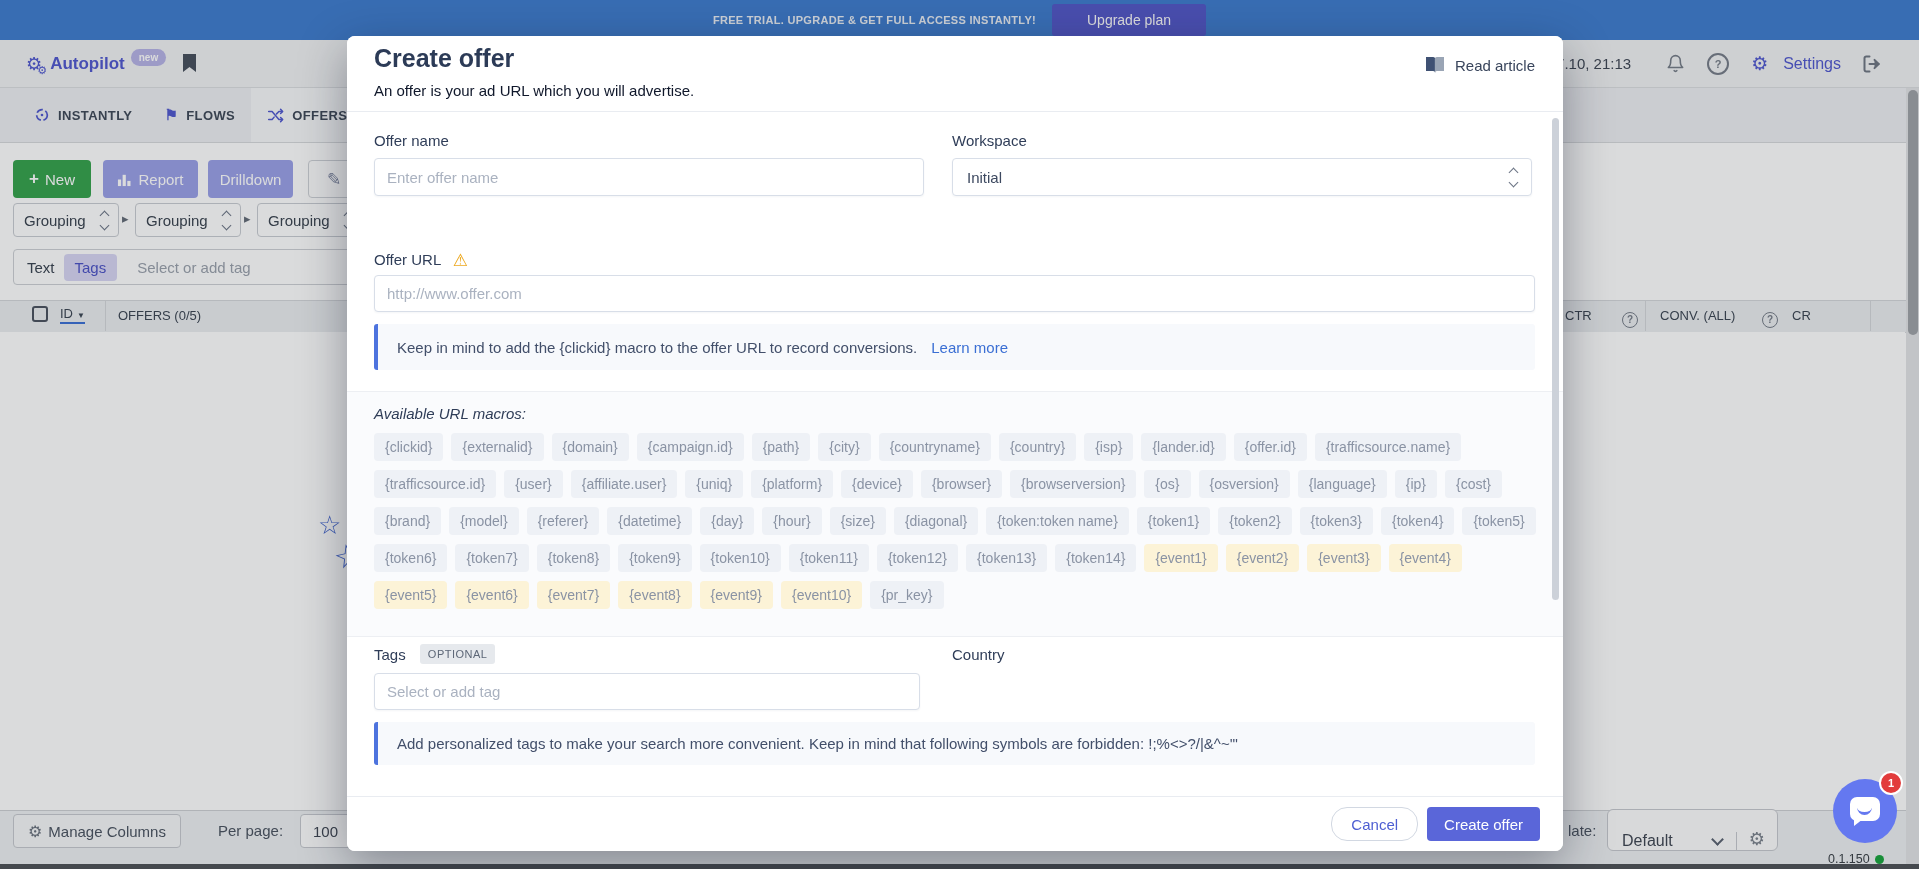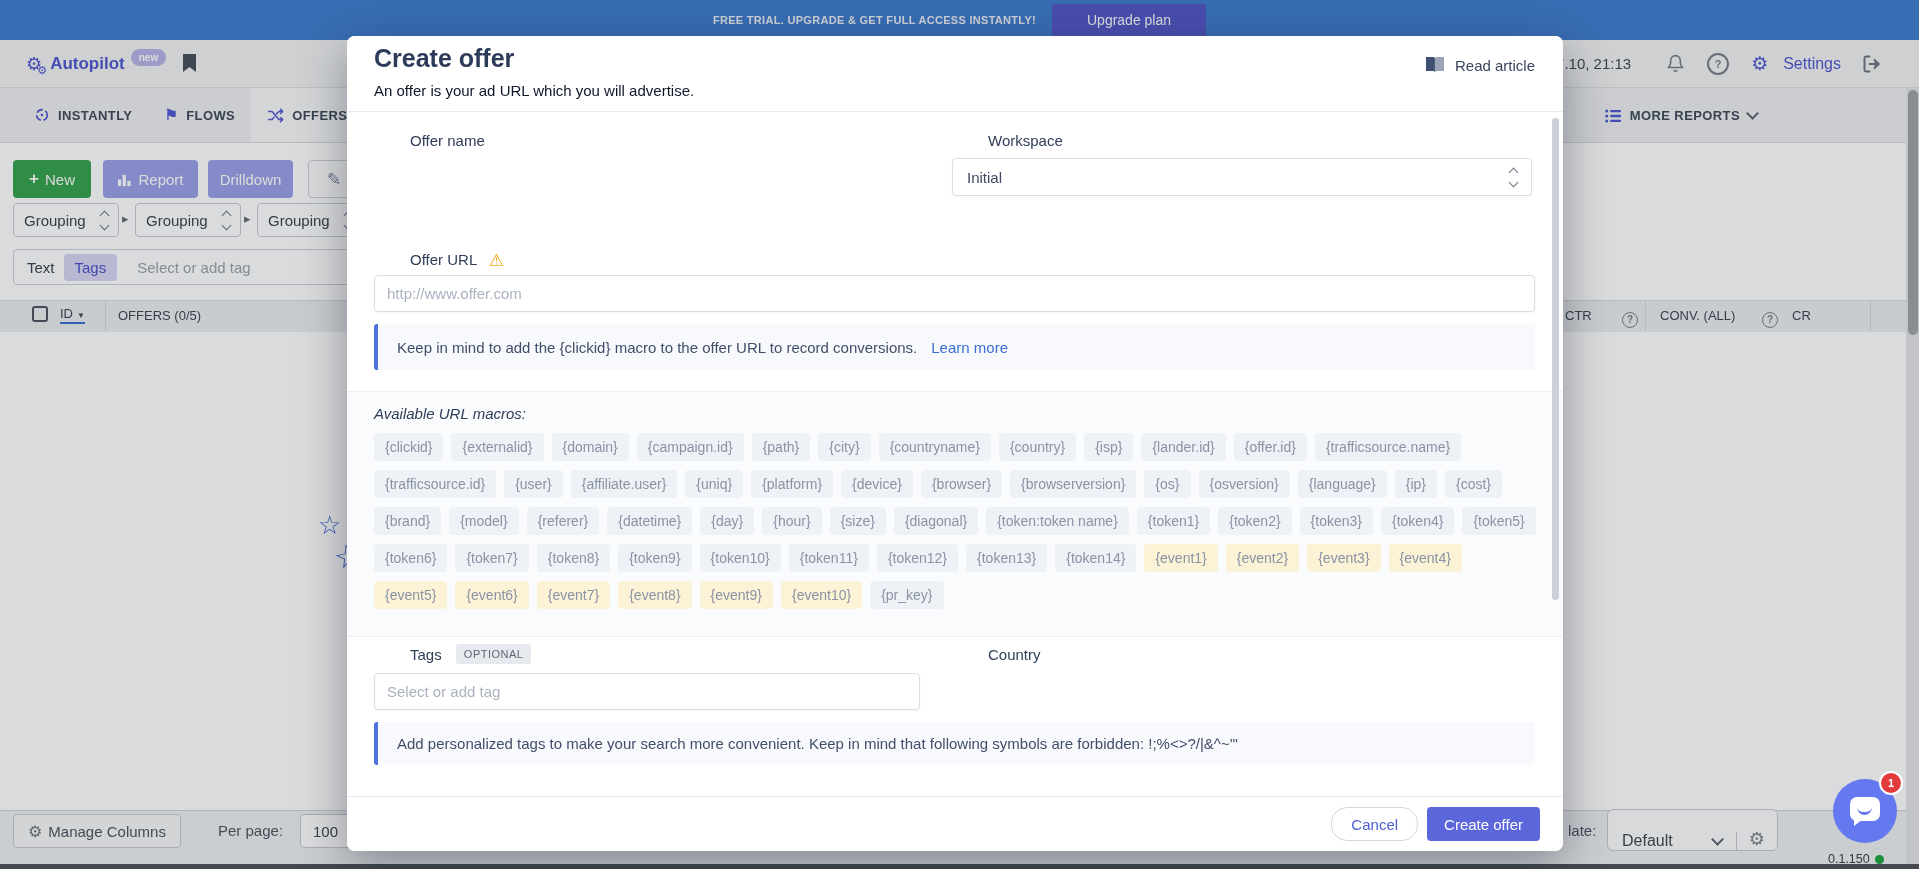--- a/index.html
+++ b/index.html
@@ -133,21 +133,21 @@
     display:flex;align-items:center;justify-content:center;}
 
   
   .modal{position:absolute;left:347px;top:36px;width:1216px;height:815px;background:#fff;border-radius:8px;
     box-shadow:0 14px 48px rgba(15,22,40,.38);overflow:hidden;}
   .mhead{position:absolute;top:0;left:0;width:100%;height:75px;border-bottom:1px solid #e9ecf1;background:#fff;}
   .mtitle{position:absolute;left:27px;top:8px;font-size:25px;font-weight:bold;color:#2c3b57;}
   .msub{position:absolute;left:27px;top:46px;font-size:15px;color:#0f172a;}
   .read-article{position:absolute;right:28px;top:20px;display:flex;align-items:center;gap:9px;
     font-size:15px;color:#39455c;cursor:pointer;}
-  .mlabel{position:absolute;font-size:15px;color:#2f3d58;margin-left:36px;}
+  .mlabel{position:absolute;font-size:15px;color:#2f3d58;}
   .minput{position:absolute;height:38px;background:#fff;border:1px solid #d8dee8;border-radius:4px;
     box-sizing:border-box;font-size:15px;color:#3d4960;padding:0 12px;font-family:inherit;
     box-shadow:0 1px 2px rgba(40,55,90,.05);}
   .minput::placeholder{color:#aab2c0;}
   .mselect{position:absolute;height:38px;background:#fff;border:1px solid #d8dee8;border-radius:4px;
     box-sizing:border-box;font-size:15px;color:#3d4960;display:flex;align-items:center;
     justify-content:space-between;padding:0 14px;cursor:pointer;box-shadow:0 1px 2px rgba(40,55,90,.05);}
   .warn{color:var(--warning,#eda921);font-size:17px;margin-left:8px;vertical-align:-1px;}
   .infobox{position:absolute;background:#f7f9fc;border-left:4px solid var(--info,#4d73de);border-radius:3px;
     display:flex;align-items:center;padding:0 19px;box-sizing:border-box;font-size:15px;color:#424f6a;}
@@ -234,32 +234,20 @@
           <svg width="17" height="15" viewBox="0 0 24 22" fill="none" stroke="#5058cf" stroke-width="2.2" stroke-linecap="round" stroke-linejoin="round">
               <path d="M2 5h5l10 12h5"></path>
               <path d="M2 17h5l3-3.6"></path>
               <path d="M13.5 8.6L17 5h5"></path>
               <path d="M19.5 2l3 3-3 3"></path>
               <path d="M19.5 14l3 3-3 3"></path>
             </svg>
         </span>
         <span>OFFERS</span>
       </div>
-      <div class="more-reports">
-        <svg width="17" height="14" viewBox="0 0 20 16" fill="#5058cf">
-            <circle cx="2" cy="2.2" r="1.8"></circle>
-            <rect x="6" y="0.8" width="13" height="2.8" rx="1.4"></rect>
-            <circle cx="2" cy="8" r="1.8"></circle>
-            <rect x="6" y="6.6" width="13" height="2.8" rx="1.4"></rect>
-            <circle cx="2" cy="13.8" r="1.8"></circle>
-            <rect x="6" y="12.4" width="13" height="2.8" rx="1.4"></rect>
-          </svg>
-        <span>MORE REPORTS</span>
-        <span class="chev"></span>
-      </div>
     </div>
 
     <button class="btn btn-new">
       <span class="plus">+</span>
       <span>New</span>
     </button>
     <button class="btn btn-report">
       <svg width="15" height="15" viewBox="0 0 16 16" fill="#fff">
           <rect x="1" y="8" width="3.4" height="7"></rect>
           <rect x="6" y="3" width="3.4" height="12"></rect>
@@ -367,20 +355,21 @@
       <span class="read-article">
         <svg width="22" height="18" viewBox="0 0 24 20">
             <path d="M2 1h8a2.2 2.2 0 012.2 2.2V19a2.2 2.2 0 00-2.2-2.2H2z" fill="#3f5173"></path>
             <path d="M22 1h-8a2.2 2.2 0 00-2.2 2.2V19a2.2 2.2 0 012.2-2.2h8z" fill="#9aa5b5"></path>
           </svg>
         <span>Read article</span>
       </span>
     </div>
 
     <span class="mlabel" style="left:27px;top:96px;">Offer name</span>
+    <input class="minput" style="left: 27px; top: 122px; width: 550px;" placeholder="Enter offer name">
     <span class="mlabel" style="left:605px;top:96px;">Workspace</span>
     <div class="mselect" style="left:605px;top:122px;width:580px;">
       <span>Initial</span>
       <span class="updown">
           <i class="u"></i>
           <i class="d"></i>
         </span>
     </div>
 
     <span class="mlabel" style="left:27px;top:214px;">

